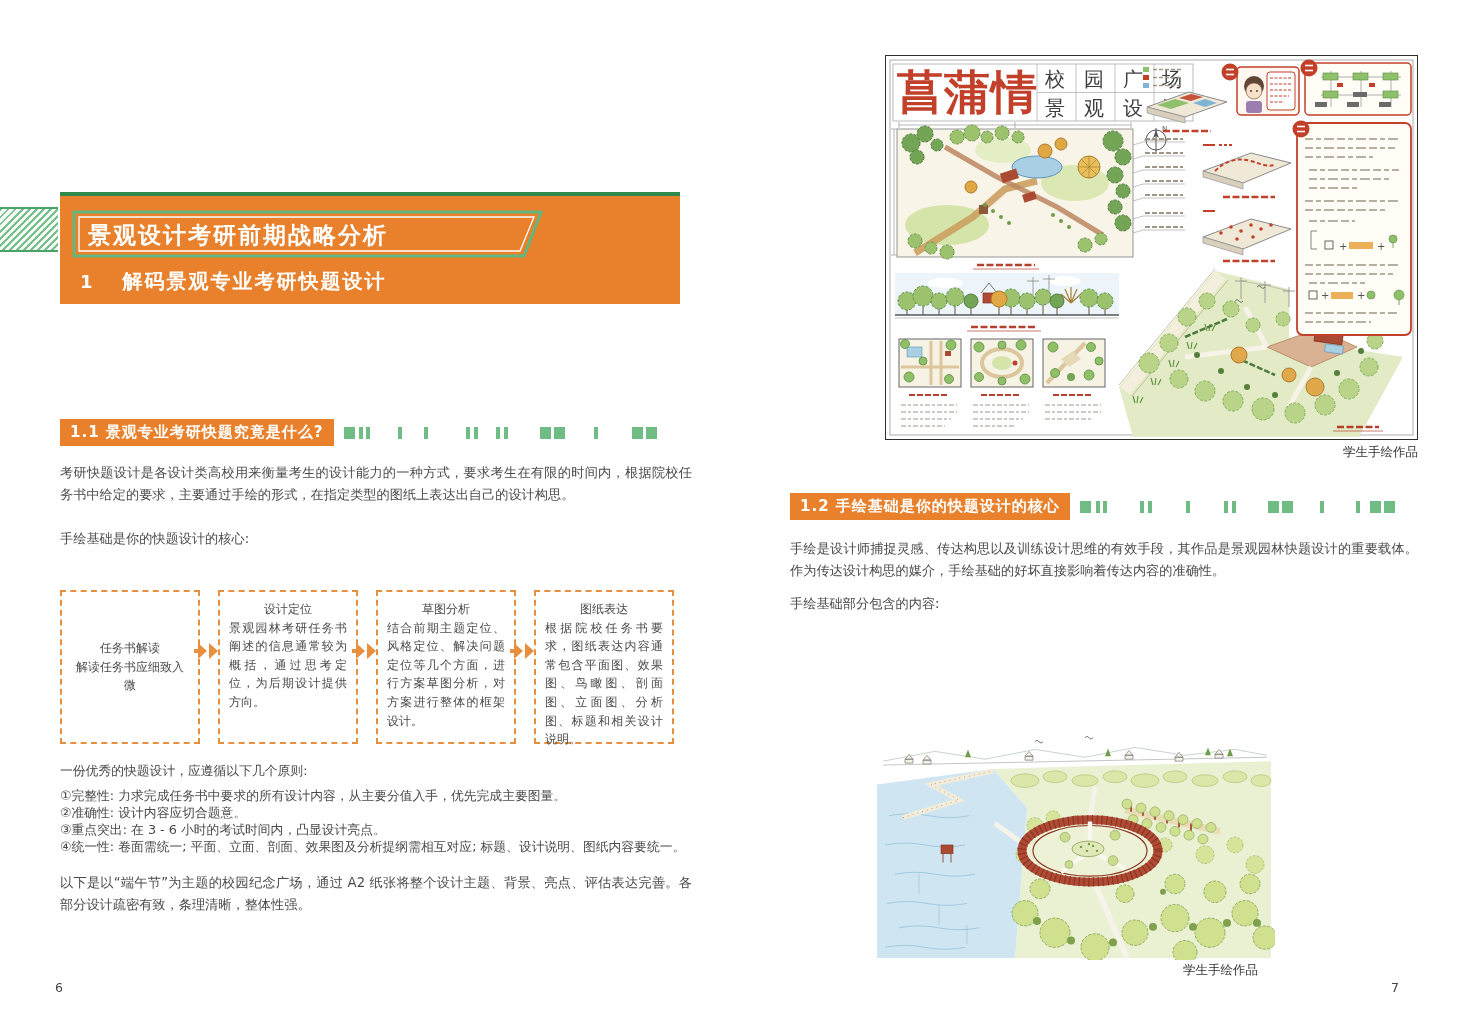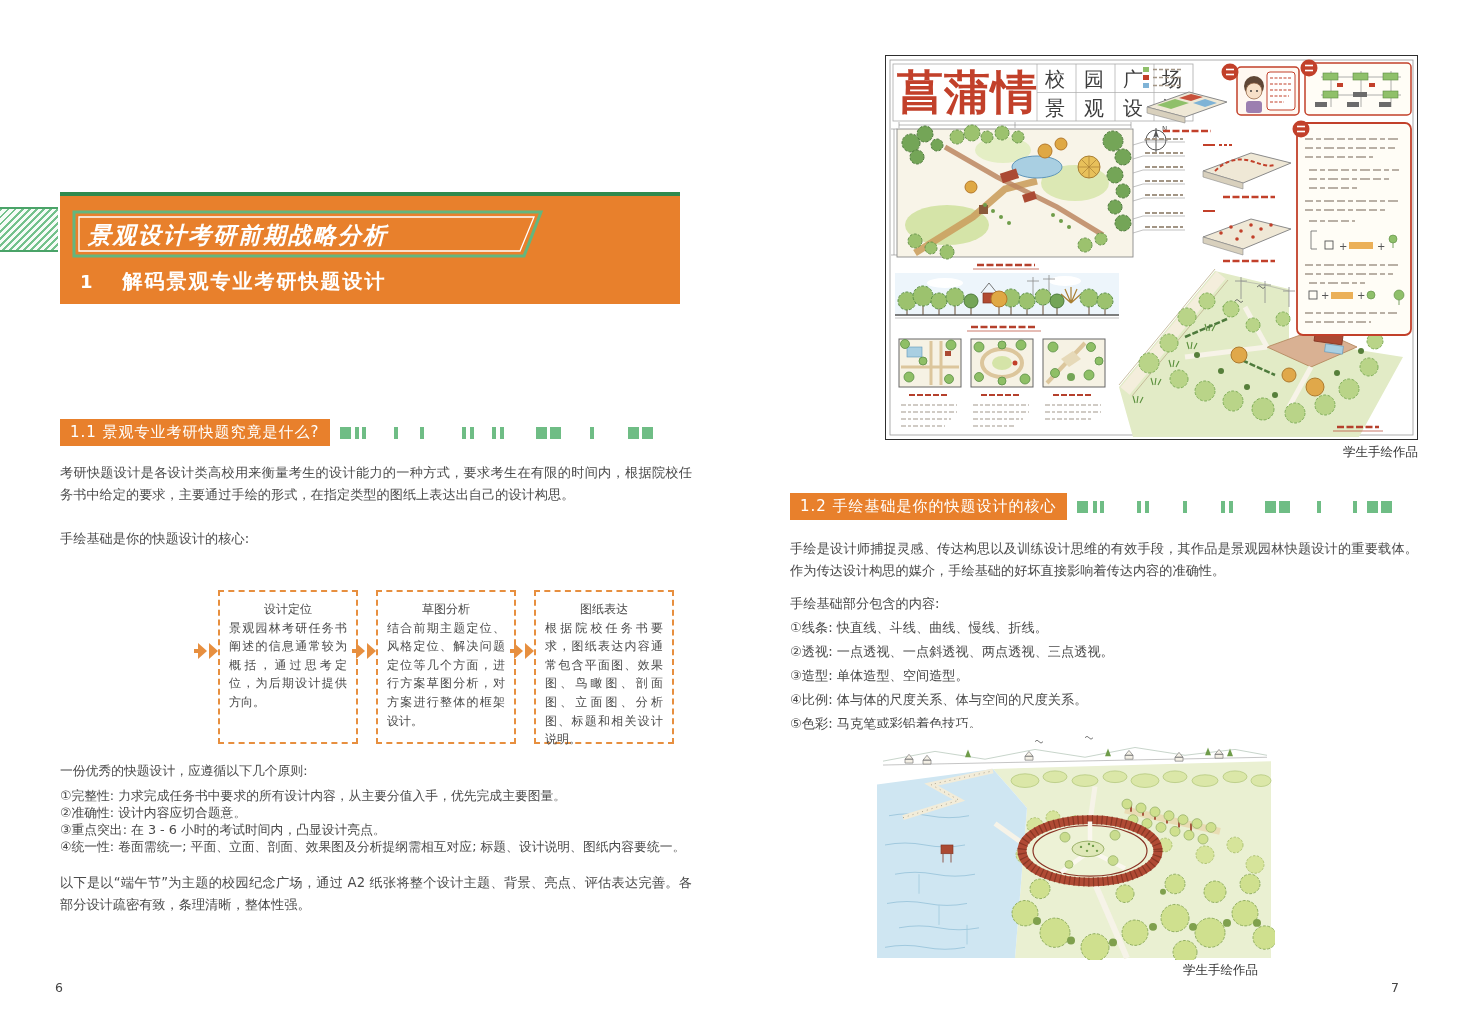--- a/index.html
+++ b/index.html
@@ -18,30 +18,30 @@
     letter-spacing:1px;line-height:1.4;color:var(--digit_green);}
   .badge-black{position:absolute;left:0;top:114px;width:84px;height:32px;background:#1b1b1b;color:var(--orange);
     font-weight:bold;font-size:17px;letter-spacing:3px;text-align:center;line-height:32px;
     clip-path:polygon(0 0,100% 0,100% 45%,82% 100%,0 100%);}
   .hatch{background:repeating-linear-gradient(135deg,var(--hatch_green) 0 2px,#ffffff 2px 5px);
     border:1px solid var(--green);box-sizing:border-box;}
 
   
   .banner{position:absolute;left:60px;top:192px;width:620px;height:112px;background:var(--orange);
     border-top:4px solid var(--dark_green);box-sizing:border-box;}
-  .banner-title{position:absolute;left:28px;top:24px;font-size:23px;font-weight:bold;color:#ffffff;letter-spacing:2px;font-style:italic;}
+  .banner-title{position:absolute;left:28px;top:24px;font-size:23px;font-weight:bold;color:#ffffff;letter-spacing:2px;}
   .banner-sub{position:absolute;left:20px;top:72px;font-size:20px;font-weight:bold;color:#ffffff;letter-spacing:2px;}
   .banner-sub .num{display:inline-block;margin-right:28px;font-size:18px;}
   .left-hatch{position:absolute;left:0;top:207px;width:58px;height:45px;
     background:repeating-linear-gradient(135deg,var(--hatch_green) 0 2px,#f6fbf7 2px 5px);
     border-top:2px solid #4AA368;border-bottom:2px solid #4AA368;box-sizing:border-box;}
 
   
   .sec-header{position:absolute;display:flex;align-items:center;gap:10px;height:27px;}
-  .sec-label{background:var(--orange);color:#fff;font-size:15px;font-weight:normal;height:27px;
+  .sec-label{background:var(--orange);color:#fff;font-size:15px;font-weight:bold;height:27px;
     line-height:27px;padding:0 10px;letter-spacing:1px;white-space:nowrap;}
 
   .body-text{font-size:13.2px;line-height:22px;text-align:justify;color:var(--text);}
   .tight-line{font-size:12.8px;line-height:17px;color:var(--text);white-space:nowrap;}
   .wide-line{font-size:13.2px;line-height:24px;color:var(--text);white-space:nowrap;}
 
   
   .flow-box{position:absolute;top:16px;width:140px;height:154px;box-sizing:border-box;
     border:2px dashed var(--flow_orange);padding:8px 9px;font-size:12px;line-height:1.55;color:var(--text);}
   .flow-box .t{text-align:center;}
@@ -97,20 +97,24 @@
             <rect x="288" y="1" width="11" height="12"></rect>
             <rect x="302" y="1" width="11" height="12"></rect>
         </g>
       </svg>
     </div>
 
     <div class="abs body-text" style="left:60px;top:462px;width:632px;">考研快题设计是各设计类高校用来衡量考生的设计能力的一种方式，要求考生在有限的时间内，根据院校任务书中给定的要求，主要通过手绘的形式，在指定类型的图纸上表达出自己的设计构思。</div>
     <div class="abs body-text" style="left:60px;top:528px;width:632px;">手绘基础是你的快题设计的核心:</div>
 
     <div class="abs" style="left:60px;top:574px;width:620px;height:158px;">
+      <div class="flow-box flow-center" style="left:0;">
+        <div class="t">任务书解读</div>
+        <div class="t">解读任务书应细致入微</div>
+      </div>
       <div class="flow-box" style="left:158px;">
         <div class="t">设计定位</div>
         <div class="b">景观园林考研任务书阐述的信息通常较为概括，通过思考定位，为后期设计提供方向。</div>
       </div>
       <div class="flow-box" style="left:316px;">
         <div class="t">草图分析</div>
         <div class="b">结合前期主题定位、风格定位、解决问题定位等几个方面，进行方案草图分析，对方案进行整体的框架设计。</div>
       </div>
       <div class="flow-box" style="left:474px;">
         <div class="t">图纸表达</div>
@@ -579,27 +583,20 @@
           <rect x="240" y="1" width="4" height="12"></rect>
             <rect x="276" y="1" width="4" height="12"></rect>
           <rect x="290" y="1" width="11" height="12"></rect>
             <rect x="304" y="1" width="11" height="12"></rect>
         </g>
       </svg>
     </div>
 
     <div class="abs body-text" style="left:59px;top:538px;width:628px;">手绘是设计师捕捉灵感、传达构思以及训练设计思维的有效手段，其作品是景观园林快题设计的重要载体。作为传达设计构思的媒介，手绘基础的好坏直接影响着传达内容的准确性。</div>
     <div class="abs wide-line" style="left:59px;top:592px;">手绘基础部分包含的内容:</div>
-    <div class="abs" style="left:59px;top:616px;width:640px;">
-      <div class="wide-line">①线条: 快直线、斗线、曲线、慢线、折线。</div>
-      <div class="wide-line">②透视: 一点透视、一点斜透视、两点透视、三点透视。</div>
-      <div class="wide-line">③造型: 单体造型、空间造型。</div>
-      <div class="wide-line">④比例: 体与体的尺度关系、体与空间的尺度关系。</div>
-      <div class="wide-line">⑤色彩: 马克笔或彩铅着色技巧。</div>
-    </div>
 
     <div class="artframe" style="left:144px;top:728px;width:400px;height:232px;">
       <svg width="400" height="232" viewBox="0 0 400 238" preserveAspectRatio="none">
         <rect x="0" y="0" width="400" height="238" fill="#ffffff"></rect>
         <line x1="8" y1="38" x2="392" y2="30" stroke="#aaa" stroke-width="0.7"></line>
         <polyline points="8,34 60,24 110,32 160,22 210,30 260,20 310,28 360,22 392,28" stroke="#B9C9BD" stroke-width="1" fill="none" opacity="0.8"></polyline>
         <g stroke="#777" stroke-width="0.7" fill="#F4F0E6">
           <path d="M30,32 l4,-5 4,5 z M30,32 h8 v4 h-8 z"></path>
             <path d="M48,33 l4,-5 4,5 z M48,33 h8 v4 h-8 z"></path>
           <path d="M150,29 l4,-5 4,5 z M150,29 h8 v4 h-8 z"></path>

